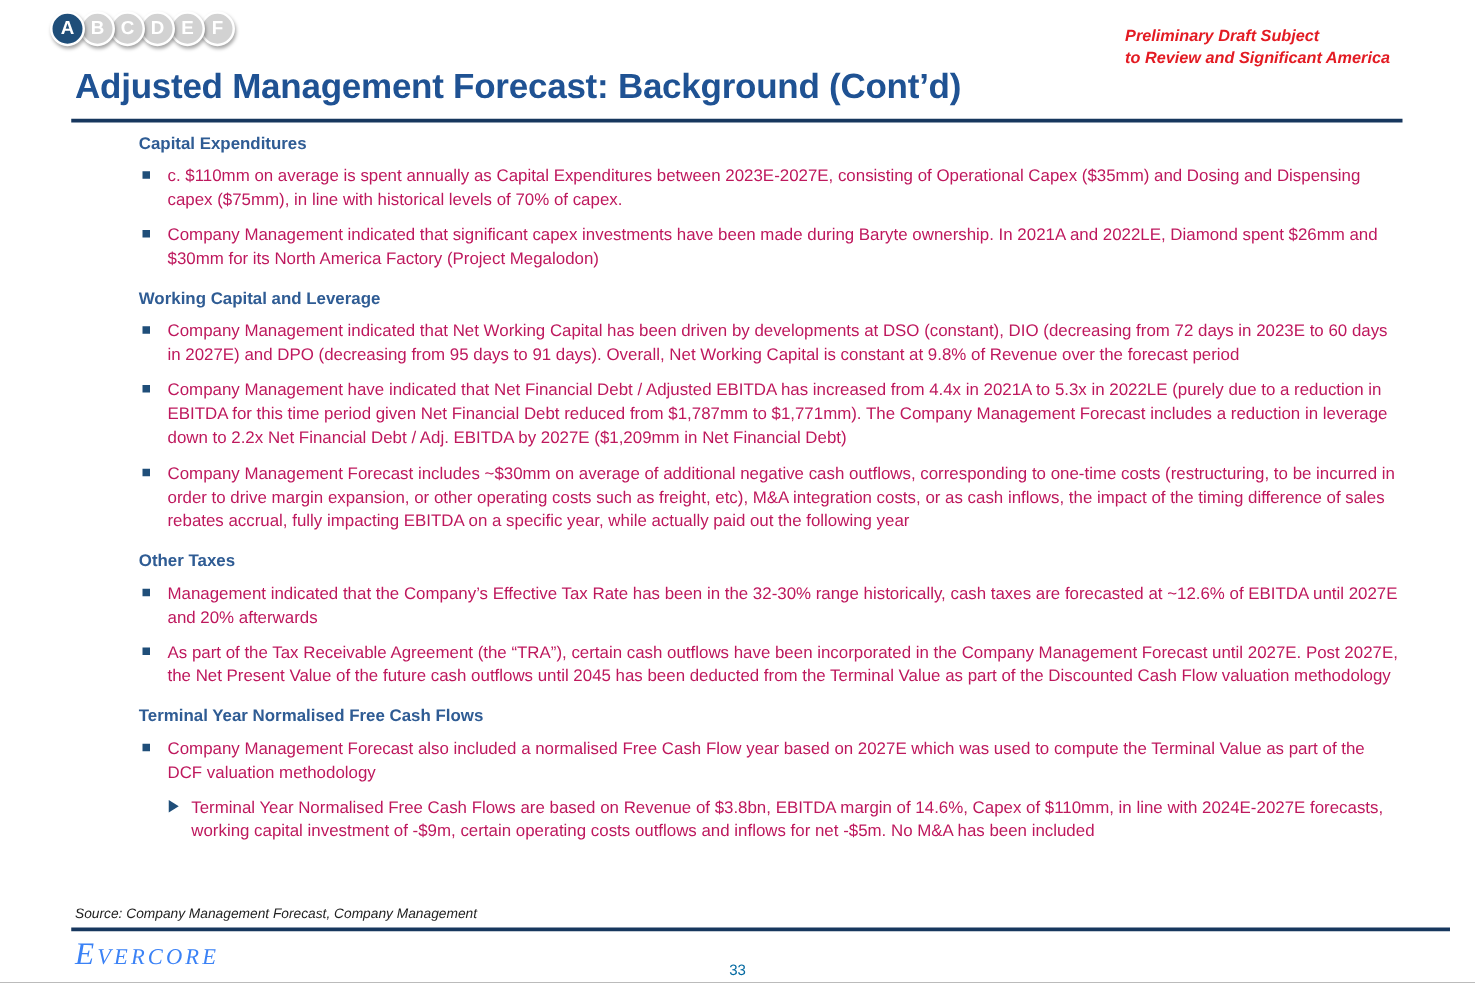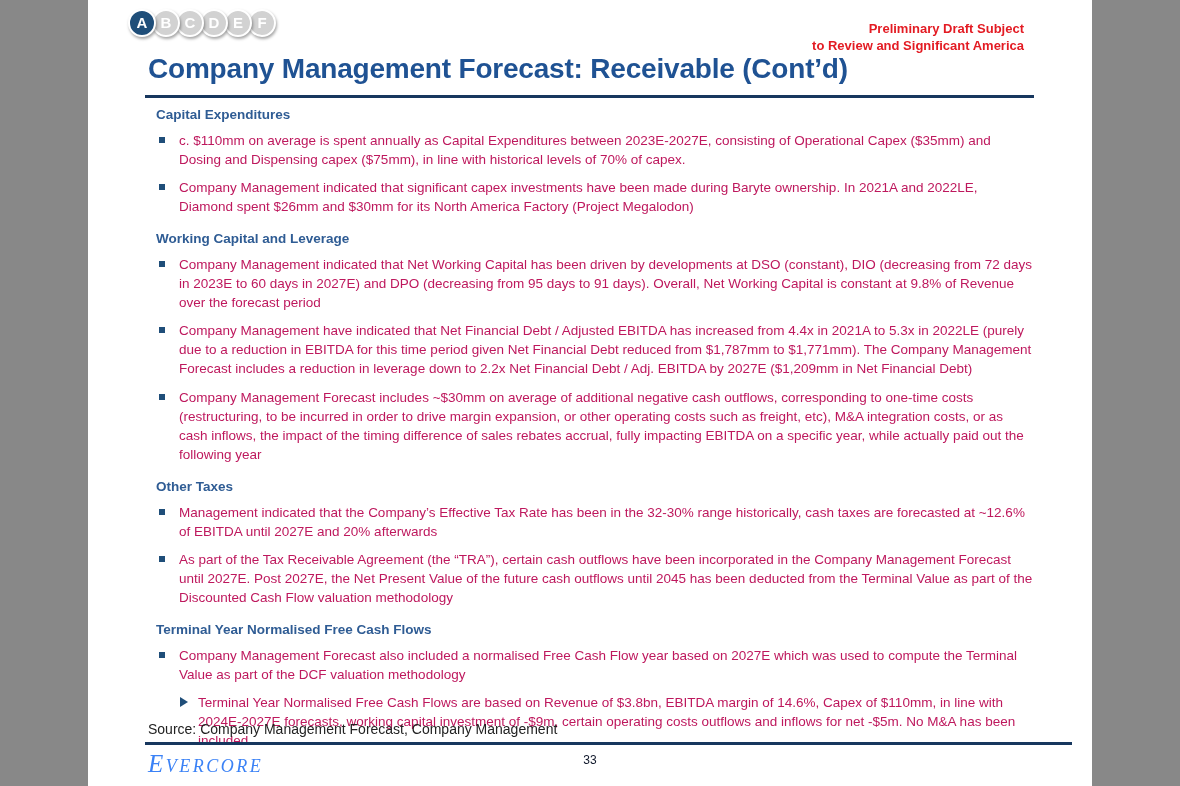--- a/index.html
+++ b/index.html
@@ -1,19 +1,19 @@
 <!DOCTYPE html>
 <html><head>
 <meta charset="utf-8">
 <style>
   * { margin: 0; padding: 0; box-sizing: border-box; }
   html, body { background: #888; }
   .slide {
     position: relative;
-    width: 1004px;
+    width: 1180px;
     height: 786px;
     margin: 0 auto;
     background: #ffffff;
     font-family: "Liberation Sans", sans-serif;
     color: #1a1a1a;
     overflow: hidden;
   }
 
   
   .badges { position: absolute; top: 9px; left: 40px; height: 32px; }
@@ -33,25 +33,26 @@
     margin-left: -4px;
     vertical-align: top;
   }
   .badge:first-child { margin-left: 0; }
   .badge.active { background: #1f4e79; }
 
   
   .disclaimer {
     position: absolute;
     top: 20px; right: 68px;
-    text-align: right;
+    text-align: left;
     color: #e31b23;
     font-weight: bold;
     font-size: 13px;
     line-height: 17px;
+    font-style: italic;
   }
 
   
   .title {
     position: absolute;
     top: 53px; left: 60px; right: 60px;
     font-size: 28px;
     font-weight: bold;
     color: #1f5293;
     letter-spacing: -0.2px;
@@ -59,21 +60,21 @@
   }
   .title-rule {
     position: absolute;
     top: 95px; left: 57px; right: 58px;
     height: 3px;
     background: #17375e;
   }
 
   
   .content { position: absolute; top: 102px; left: 68px; right: 58px; }
-  .section { margin-bottom: 10px; }
+  .section { margin-bottom: 10px; margin-left: 43px; }
   .section-heading {
     color: #2f5c94;
     font-weight: bold;
     font-size: 13.5px;
     margin-bottom: 9px;
     padding-top: 5px;
   }
   .bullet { display: flex; margin-bottom: 9px; }
   .bullet-marker {
     flex: 0 0 auto;
@@ -89,60 +90,61 @@
     border-left: 8px solid #1f4e79;
     border-top: 5px solid transparent;
     border-bottom: 5px solid transparent;
     margin: 4px 10px 0 0;
   }
 
   
   .source {
     position: absolute;
     left: 60px; bottom: 49px;
-    font-size: 14px;
+    font-size: 11px;
+    font-style: italic;
     color: #222222;
   }
   .footer-rule {
     position: absolute;
     left: 57px; right: 20px; bottom: 41px;
     height: 3px;
     background: #17375e;
   }
   .logo {
     position: absolute;
     left: 60px; bottom: 8px;
     font-family: "Liberation Serif", serif;
     color: #3b82f6;
     letter-spacing: 2.5px;
     font-style: italic;
   }
   .logo .logo-initial { font-size: 25px; }
   .logo .logo-rest { font-size: 18px; }
   .page-number {
     position: absolute;
-    left: 0; right: 0; bottom: 19px;
+    left: 0; right: 0; bottom: 3px;
     text-align: center;
     font-size: 12px;
-    color: #0f172a;
+    color: #0369a1;
   }
 </style>
 </head>
 <body>
 
 <div class="slide">
 
   <div class="badges"><span class="badge active" style="z-index: 6;">A</span><span class="badge" style="z-index: 5;">B</span><span class="badge" style="z-index: 4;">C</span><span class="badge" style="z-index: 3;">D</span><span class="badge" style="z-index: 2;">E</span><span class="badge" style="z-index: 1;">F</span></div>
 
   <div class="disclaimer">
     <div>Preliminary Draft Subject</div>
     <div>to Review and Significant America</div>
   </div>
 
-  <h1 class="title">Company Management Forecast: Receivable (Cont’d)</h1>
+  <h1 class="title">Adjusted Management Forecast: Background (Cont’d)</h1>
   <div class="title-rule"></div>
 
   <div class="content">
       <div class="section">
         <div class="section-heading">Capital Expenditures</div>
         <div class="bullet">
           <span class="bullet-marker"></span>
           <span class="bullet-text">c. $110mm on average is spent annually as Capital Expenditures between 2023E-2027E, consisting of Operational Capex ($35mm) and Dosing and Dispensing capex ($75mm), in line with historical levels of 70% of capex.</span>
         </div>
         <div class="bullet">

